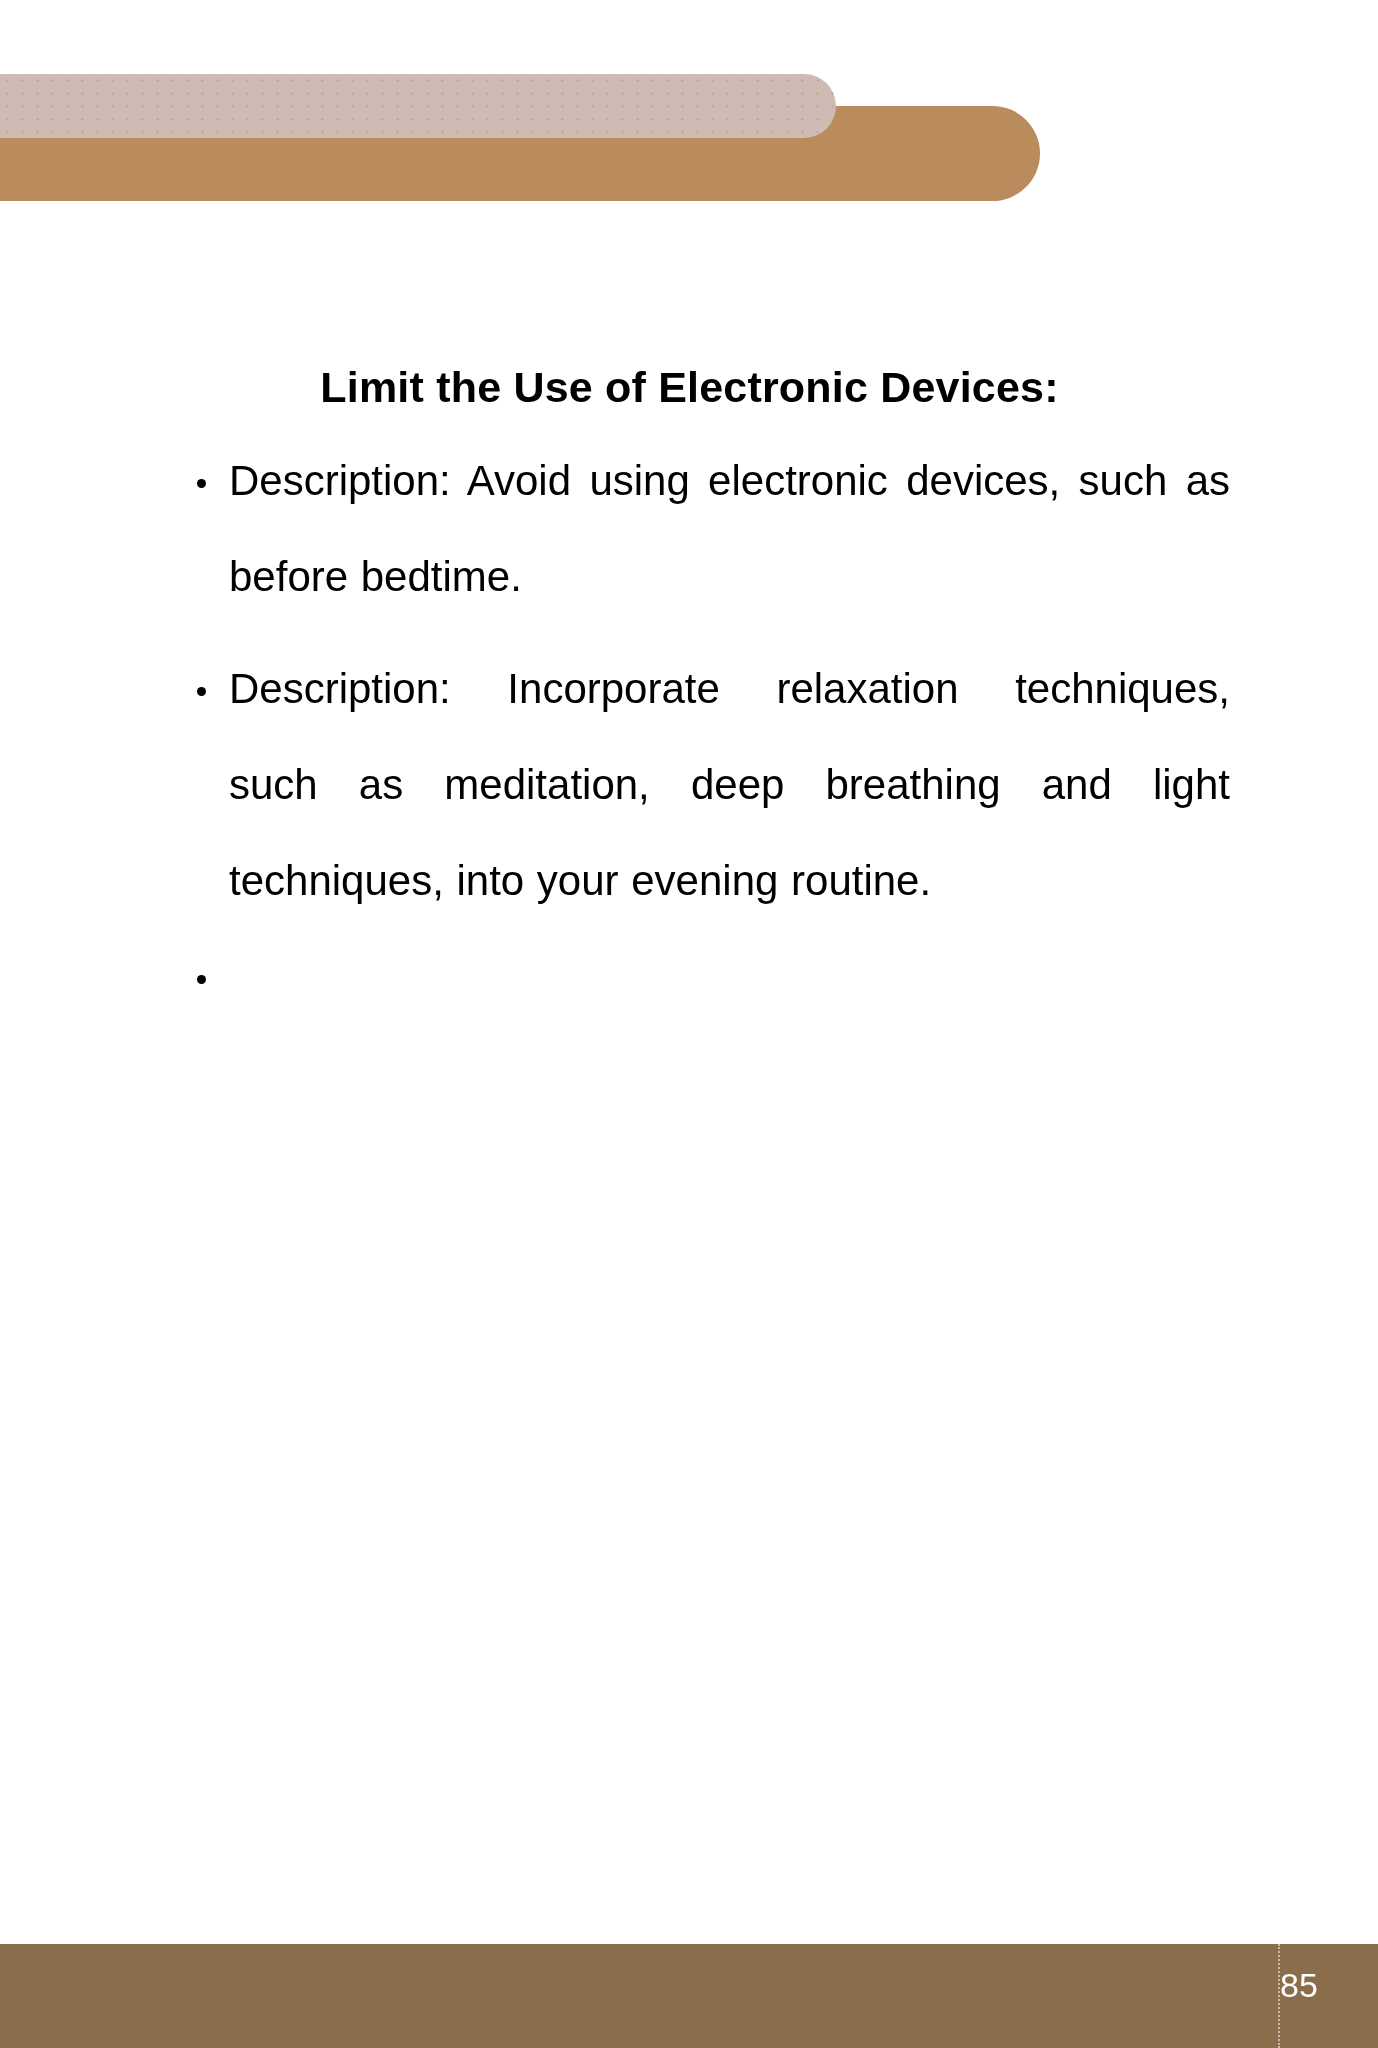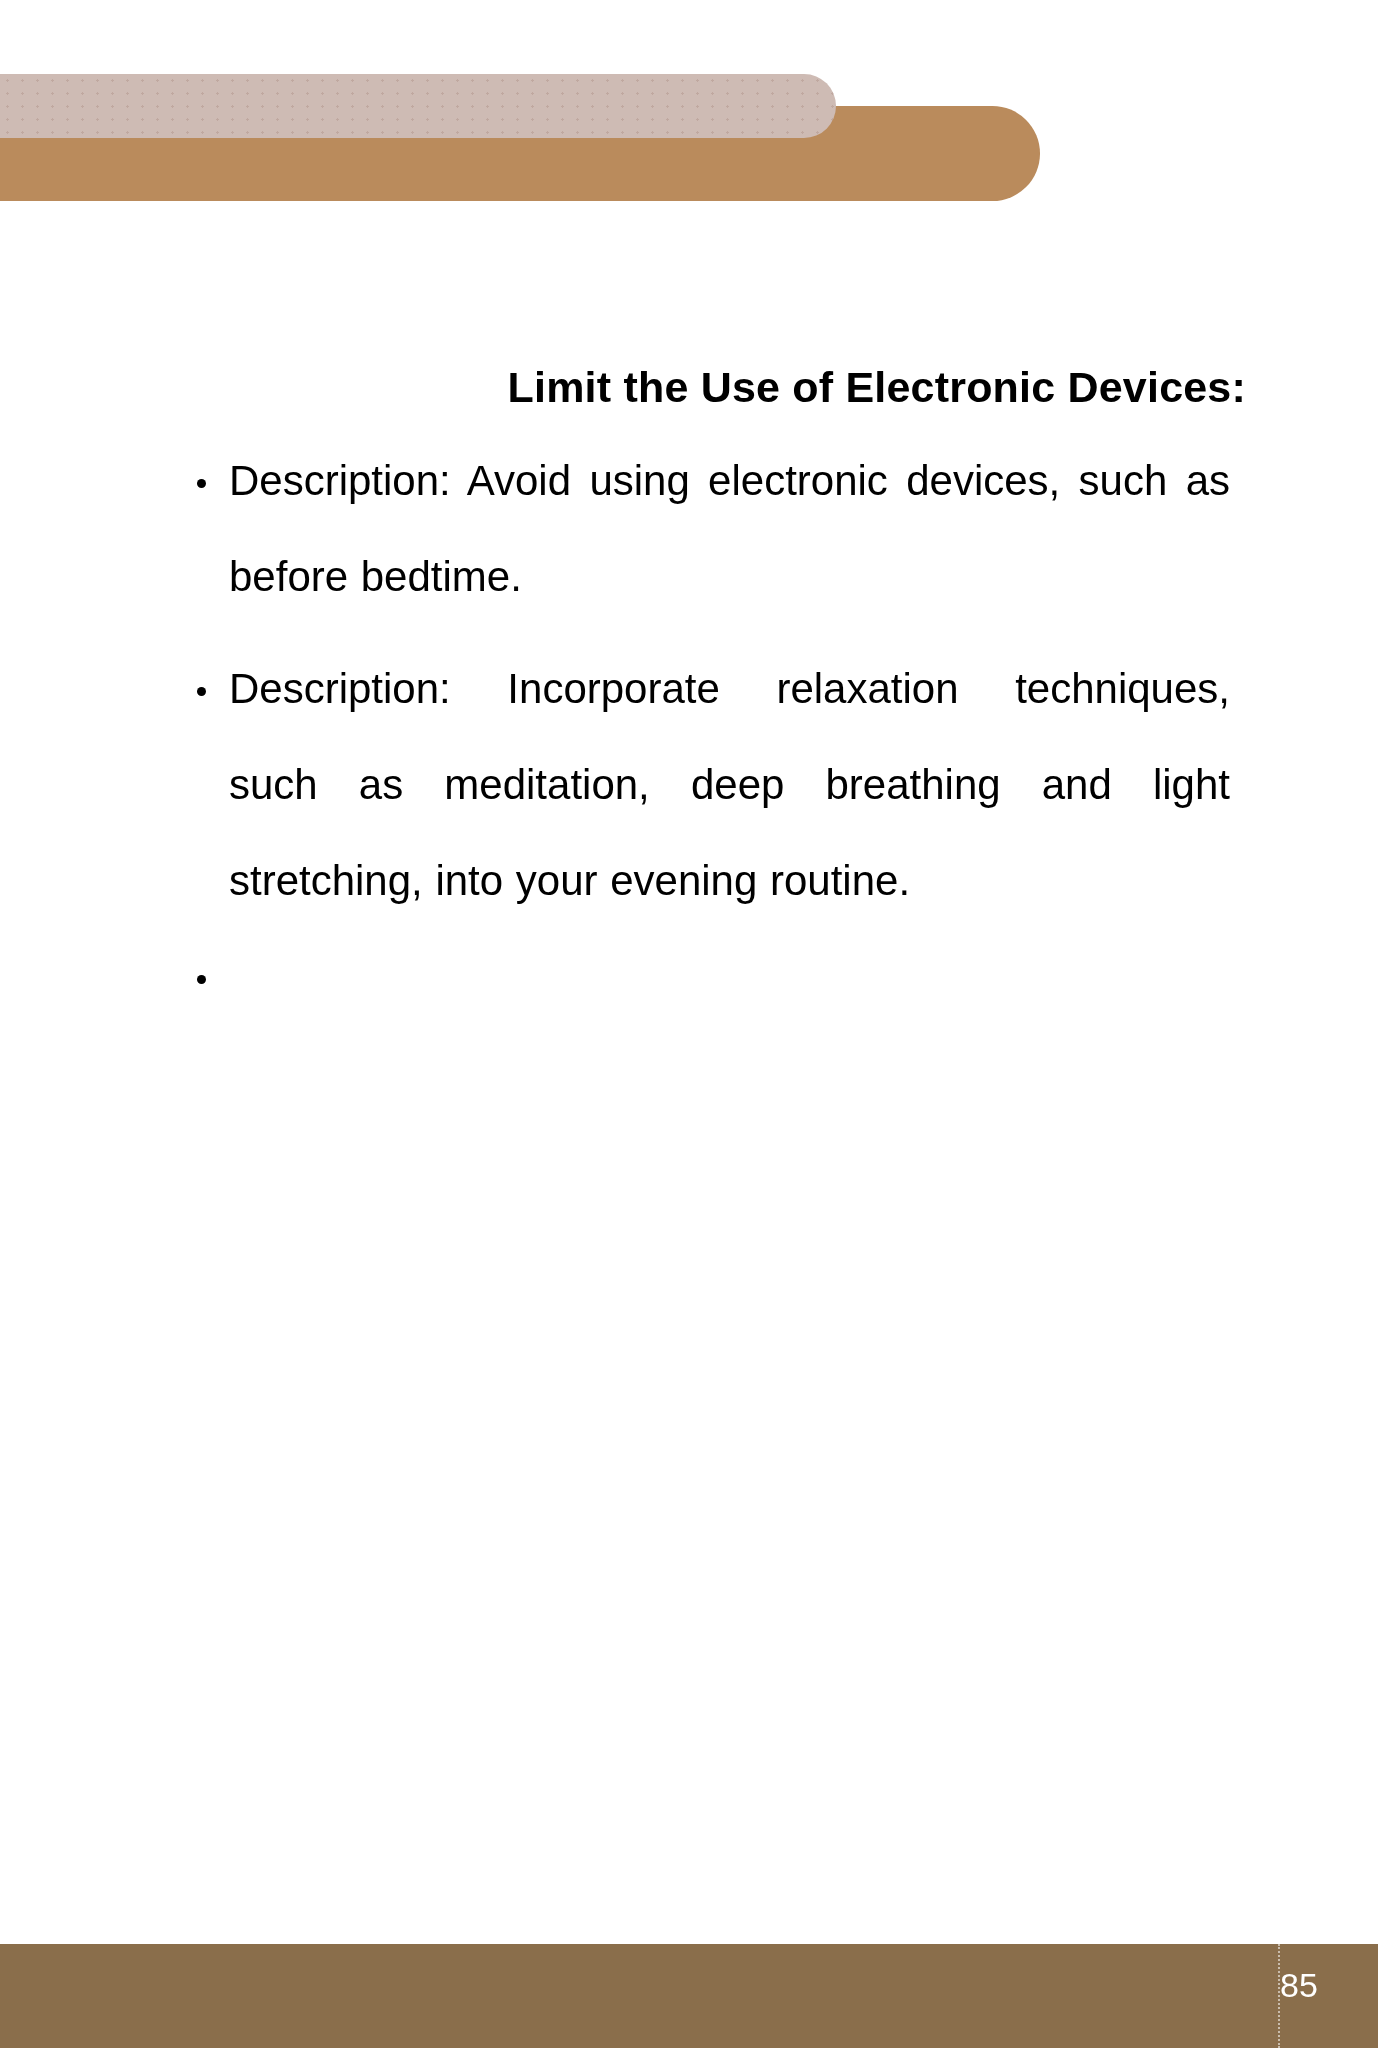--- a/index.html
+++ b/index.html
@@ -47,21 +47,21 @@
     right: 132px;
     top: 362px;
     z-index: 3;
   }
   .heading {
     font-size: 43px;
     font-weight: bold;
     line-height: 50px;
     letter-spacing: 0.2px;
     margin: 0 0 21px 0;
-    text-align: right;
+    text-align: center;
   }
   .heading.second { margin-top: 139px; }
 
   ul.bullets { list-style: none; margin: 16px; padding: 0; }
   li.bullet { position: relative; padding-left: 80px; }
   li.bullet::before {
     content: "";
     position: absolute;
     left: 48px; top: 46px;
     width: 9px; height: 9px;
@@ -121,21 +121,21 @@
         <div class="jline">Description: Avoid using electronic devices, such as</div>
         <div class="jline jlast">before bedtime.</div>
       </li>
     </ul>
 
 
     <ul class="bullets">
       <li class="bullet">
         <div class="jline">Description:  Incorporate  relaxation  techniques,</div>
         <div class="jline">such as meditation, deep breathing and light</div>
-        <div class="jline jlast">stretching, into your evening routine.</div>
+        <div class="jline jlast">techniques, into your evening routine.</div>
       </li>
       <li class="bullet">
       </li>
     </ul>
 
   </main>
 
   <footer class="footer">
     <div class="footer-divider"></div>
     <div class="page-number">85</div>

